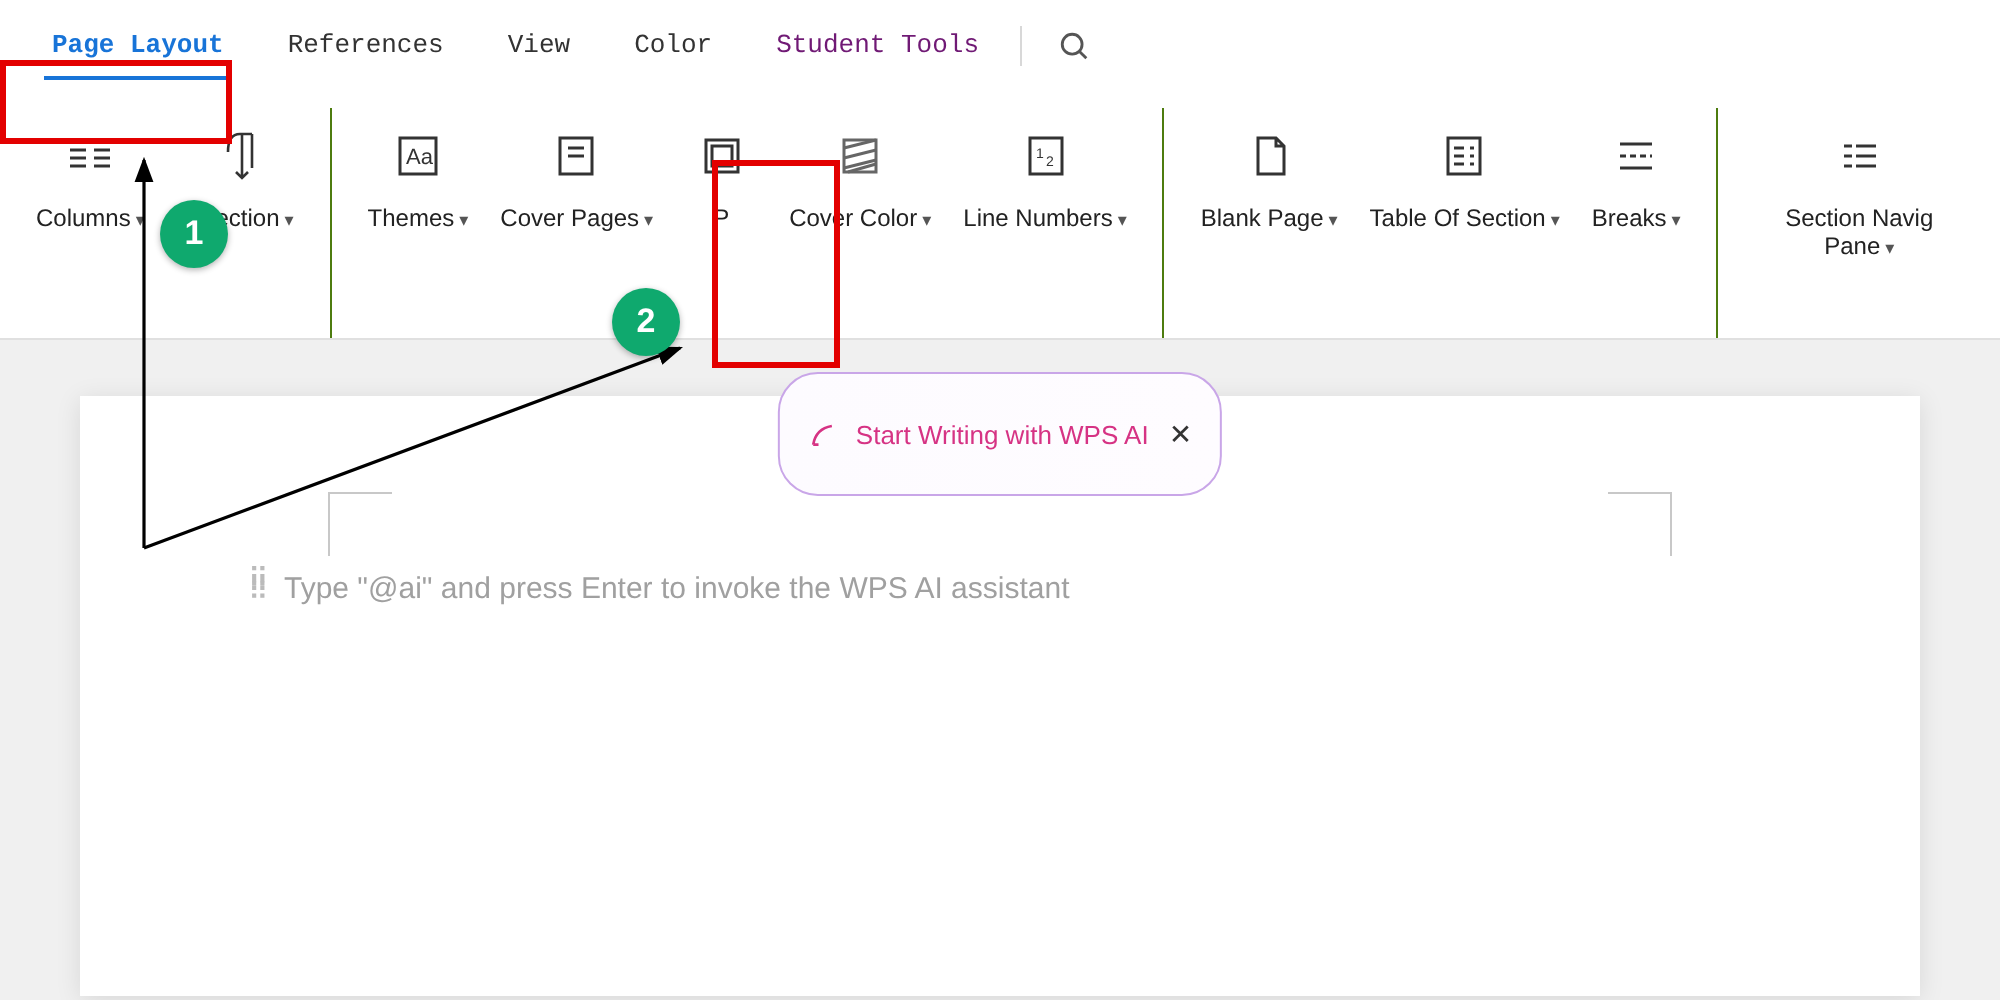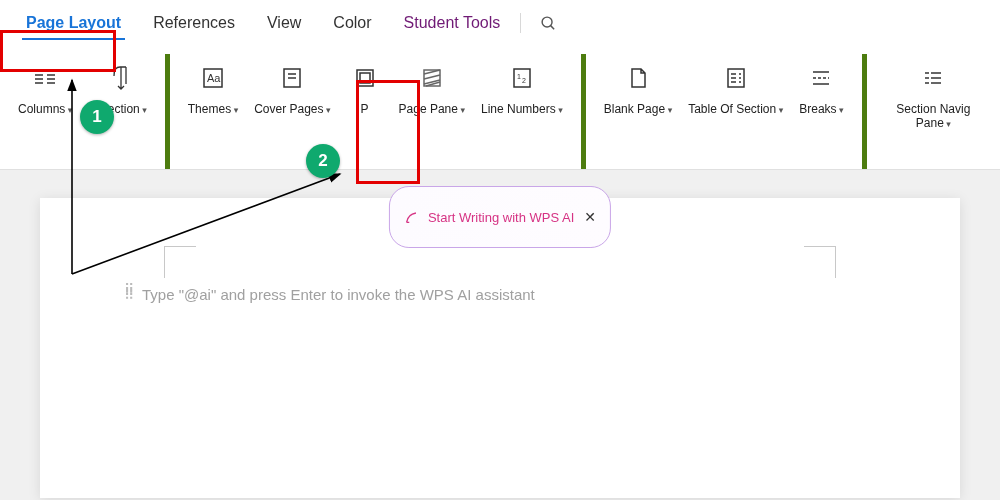--- a/index.html
+++ b/index.html
@@ -1,24 +1,24 @@
 <!DOCTYPE html>
 <html><head>
   <meta charset="utf-8">
   <style>
     * { margin:0; padding:0; box-sizing:border-box; font-family:-apple-system,"Segoe UI",Arial,sans-serif; }
     body { width:1000px; height:500px; background:#f0f0f0; overflow:hidden; position:relative; }
     .tabstrip { display:flex; align-items:center; height:46px; background:#fff; padding-left:10px; }
-    .tab { padding:0 16px; height:46px; line-height:46px; font-size:16px; color:#333; cursor:pointer; position:relative; }
+    .tab { padding:0 16px; height:46px; line-height:46px; font-size:13px; color:#333; cursor:pointer; position:relative;font-family:Liberation Mono, monospace; }
     .tab.active { color:#1874d8; font-weight:600; }
     .tab.active::after { content:""; position:absolute; left:12px; right:12px; bottom:6px; height:2px; background:#1874d8; }
     .tab.blue { color:#701a75; font-weight:500; }
     .searchbox { width:22px; height:22px; margin-left:12px; display:flex; align-items:center; justify-content:center; }
     .ribbon { display:flex; align-items:flex-start; background:#fff; height:124px; border-bottom:1px solid #e0e0e0; padding:8px 0 0; overflow:hidden; }
-    .group { display:flex; align-items:flex-start; padding:0 10px; border-right:5px solid #4d7c0f; height:100%; }
+    .group { display:flex; align-items:flex-start; padding:0 10px; border-right:1px solid #4d7c0f; height:100%; }
     .group.last { border-right:none; }
     .btn { display:flex; flex-direction:column; align-items:center; justify-content:flex-start; padding:6px 8px 0; font-size:12px; color:#222; cursor:pointer; text-align:center; min-width:50px; }
     .btn .iconwrap { width:36px; height:36px; display:flex; align-items:center; justify-content:center; margin-bottom:6px; }
     .btn .label { white-space:nowrap; }
     .chev { font-size:9px; margin-left:0; color:#555; }
     .page-area { padding-top:28px; display:flex; justify-content:center; position:relative; }
     .page { width:920px; background:#fff; min-height:300px; box-shadow:0 2px 12px rgba(0,0,0,.10); padding:36px 42px; position:relative; }
     .corner { position:absolute; width:32px; height:32px; }
     .corner.tl { top:48px; left:124px; border-left:1px solid #c8c8c8; border-top:1px solid #c8c8c8; }
     .corner.tr { top:48px; right:124px; border-right:1px solid #c8c8c8; border-top:1px solid #c8c8c8; }
@@ -108,21 +108,21 @@
     <div class="btn">
       <div class="iconwrap">
         <svg width="26" height="26" viewBox="0 0 26 26" fill="none" stroke="#666" stroke-width="1.5">
             <rect x="5" y="5" width="16" height="16"></rect>
             <line x1="5" y1="9" x2="21" y2="5"></line>
             <line x1="5" y1="14" x2="21" y2="10"></line>
             <line x1="5" y1="19" x2="21" y2="15"></line>
             <line x1="7" y1="21" x2="21" y2="17"></line>
           </svg>
       </div>
-      <span class="label"><span>Page Pane</span><span class="chev"> ▾</span></span>
+      <span class="label"><span>Cover Color</span><span class="chev"> ▾</span></span>
     </div>
     <div class="btn">
       <div class="iconwrap">
         <svg width="26" height="26" viewBox="0 0 26 26" fill="none" stroke="#333" stroke-width="1.5">
             <rect x="5" y="4" width="16" height="18"></rect>
             <text x="8" y="14" font-size="7" fill="#333" stroke="none">1</text>
             <text x="13" y="18" font-size="7" fill="#333" stroke="none">2</text>
           </svg>
       </div>
       <span class="label"><span>Line Numbers</span><span class="chev"> ▾</span></span>

